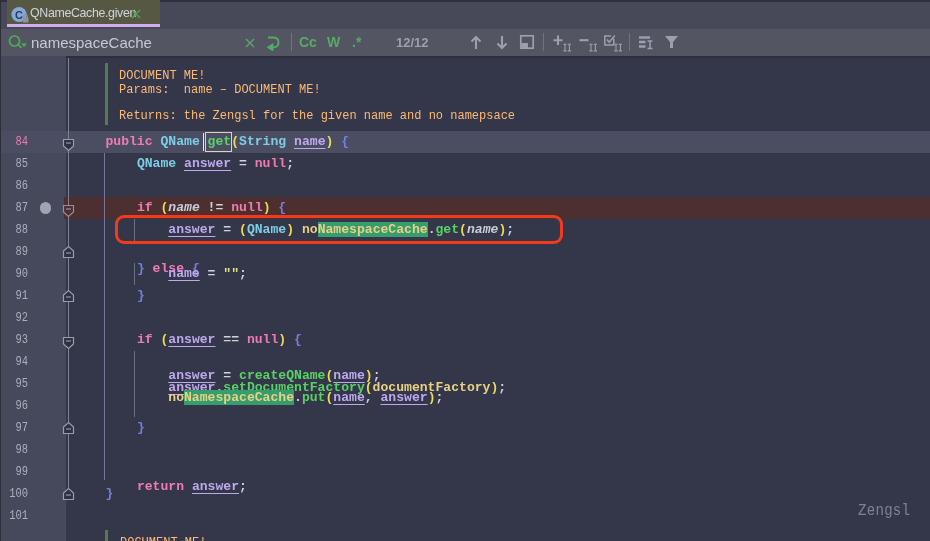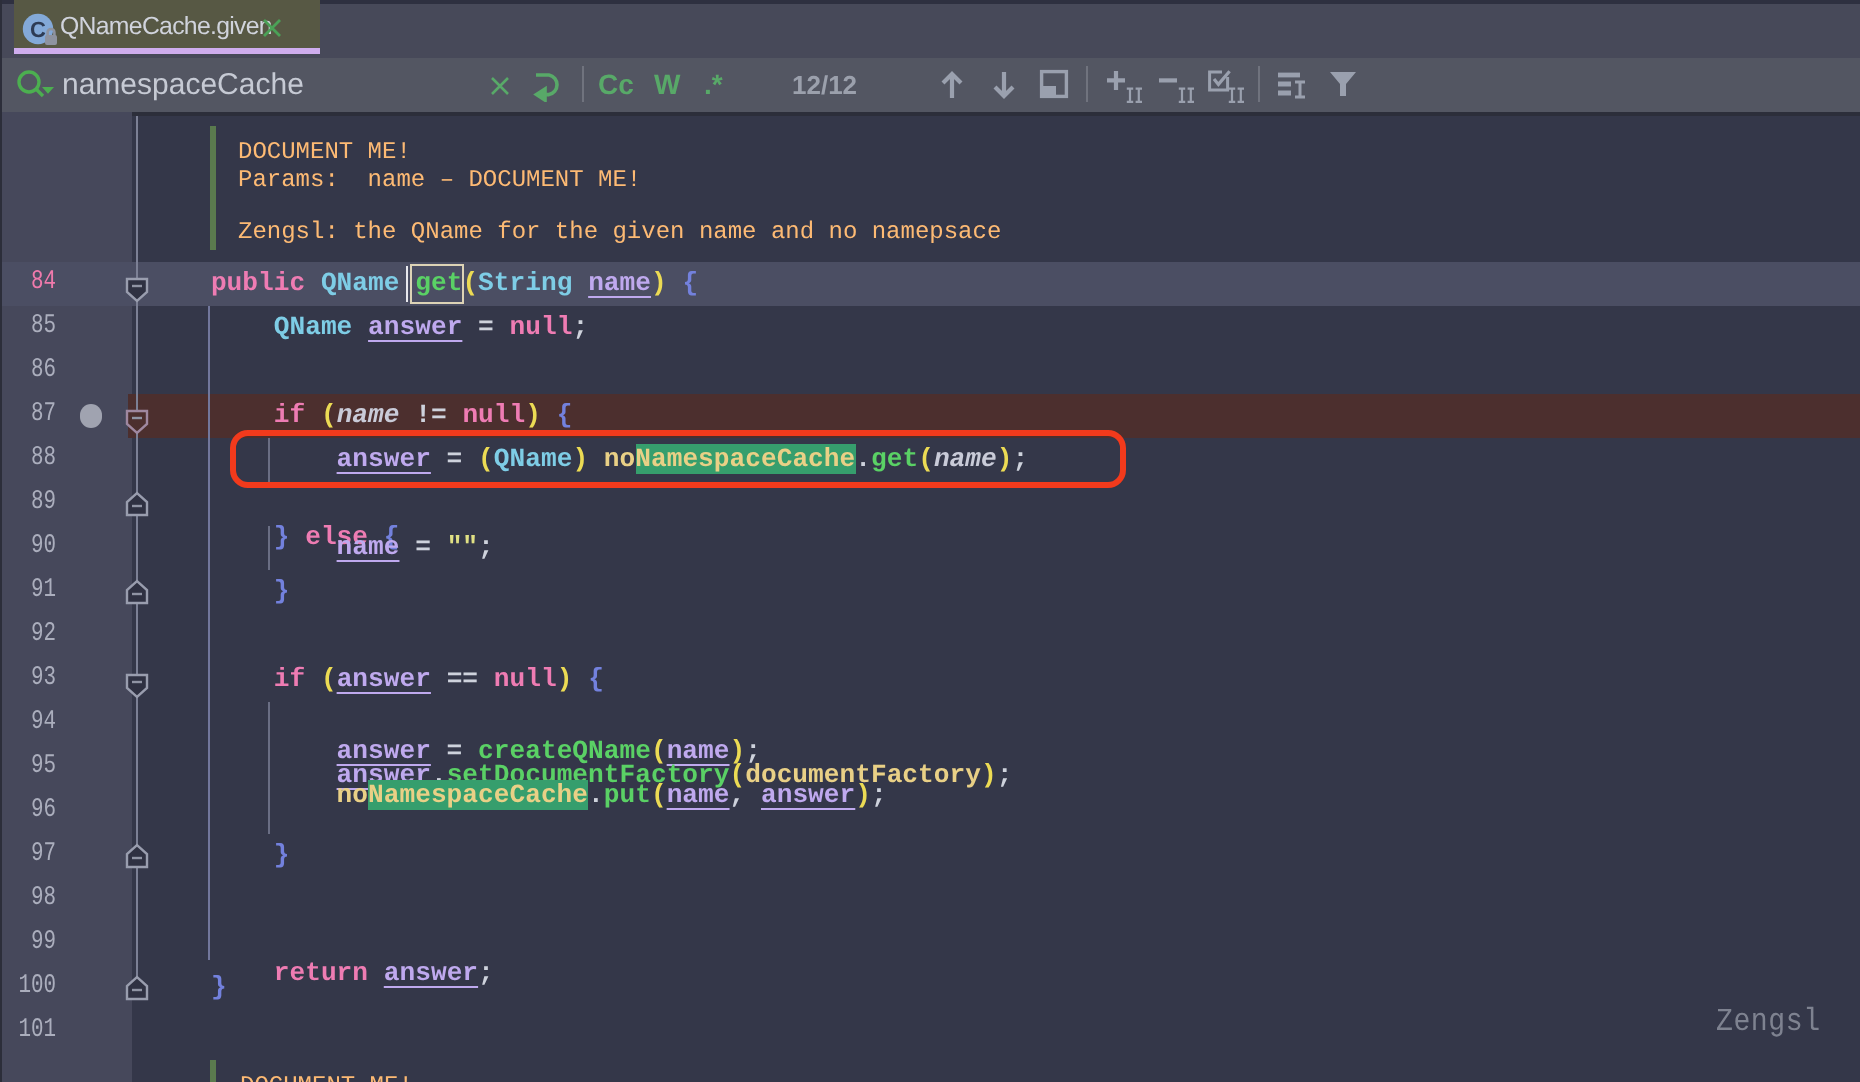--- a/index.html
+++ b/index.html
@@ -114,21 +114,21 @@
 <div class="abs" style="left:67.5px;top:58px;width:1px;height:431px;background:#7c8095"></div>
 
 <div class="abs" style="left:103.5px;top:153px;width:1px;height:327px;background:#72779c"></div>
 <div class="abs" style="left:133.5px;top:219px;width:1px;height:22px;background:#6a6e84;z-index:3"></div>
 <div class="abs" style="left:133.5px;top:263px;width:1px;height:22px;background:#6a6e84"></div>
 <div class="abs" style="left:133.5px;top:351px;width:1px;height:66px;background:#6a6e84"></div>
 
 <div class="abs" style="left:105px;top:63px;width:2.5px;height:62px;background:#5a7a4e"></div>
 <div class="abs doc" style="left:119px;top:66px">DOCUMENT ME!</div>
 <div class="abs doc" style="left:119px;top:80px">Params:&nbsp; name – DOCUMENT ME!</div>
-<div class="abs doc" style="left:119px;top:106px">Zengsl: the QName for the given name and no namepsace</div>
+<div class="abs doc" style="left:119px;top:106px">Returns: the Zengsl for the given name and no namepsace</div>
 
 <div class="abs" style="left:105px;top:530px;width:2.5px;height:11px;background:#5a7a4e"></div>
 <div class="abs doc" style="left:120px;top:533px">DOCUMENT ME!</div>
 
 <div class="abs ln" style="left:0;top:131px;color:#f07aac">84</div>
 <div class="abs ln" style="left:0;top:153px">85</div>
 <div class="abs ln" style="left:0;top:175px">86</div>
 <div class="abs ln" style="left:0;top:197px">87</div>
 <div class="abs ln" style="left:0;top:219px">88</div>
 <div class="abs ln" style="left:0;top:241px">89</div>

